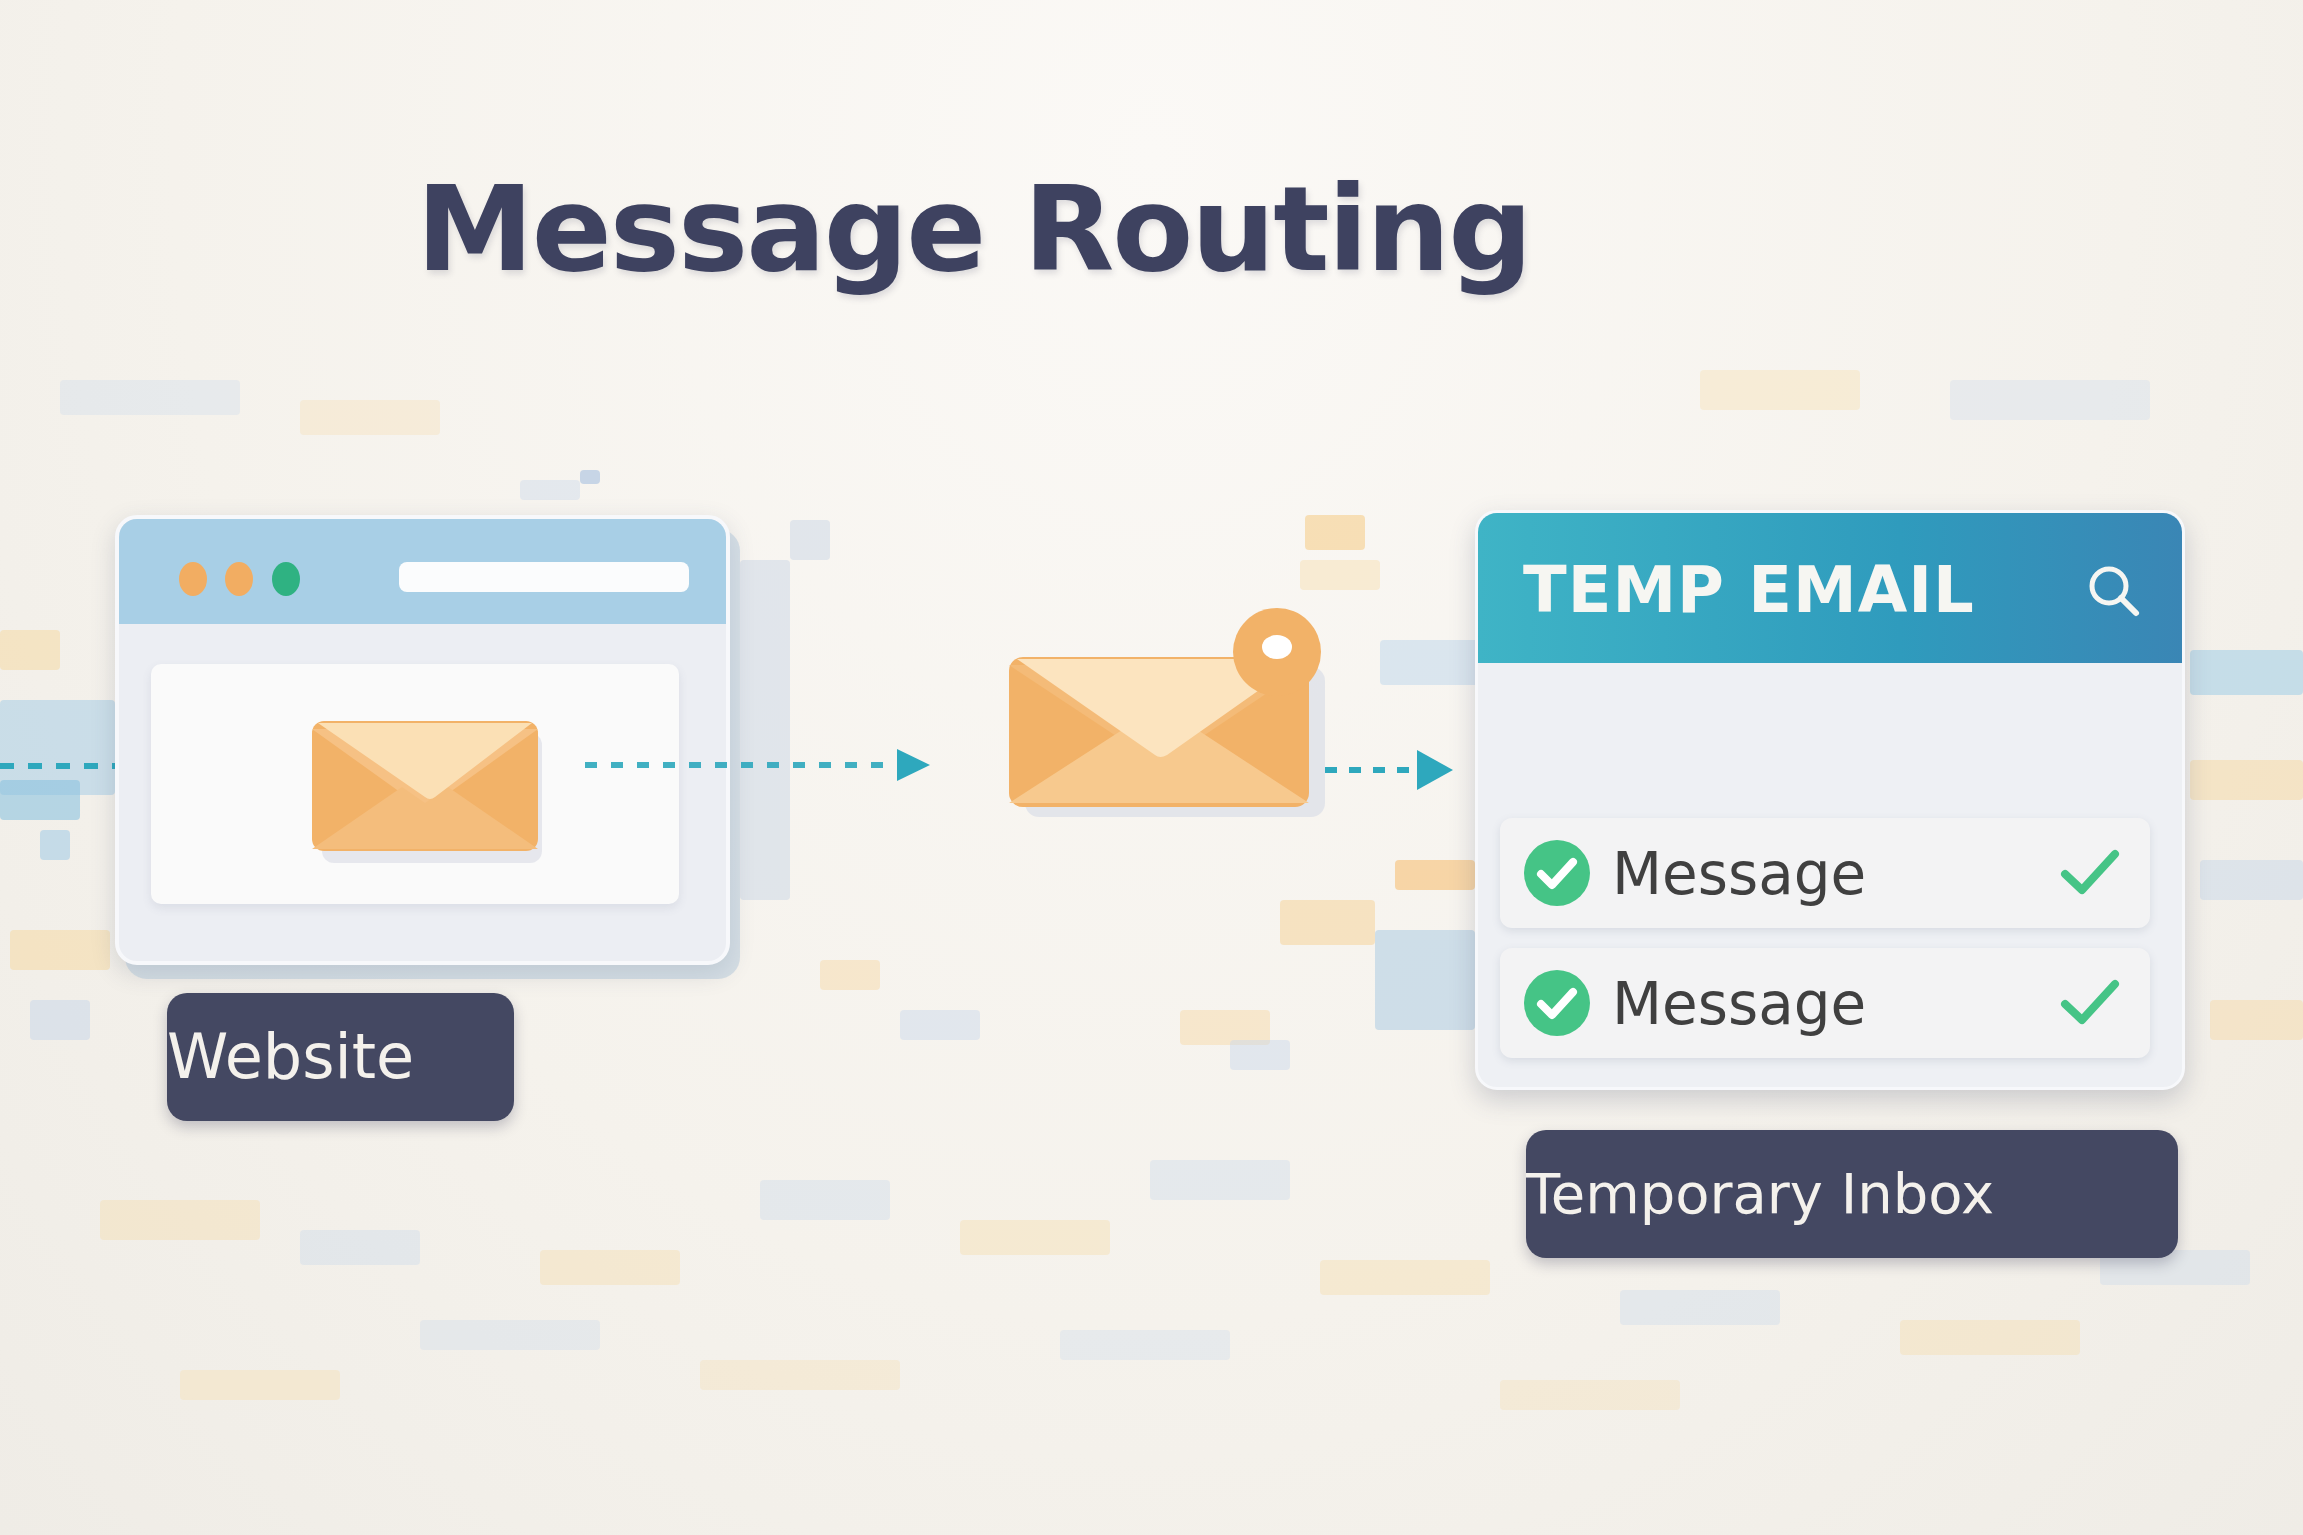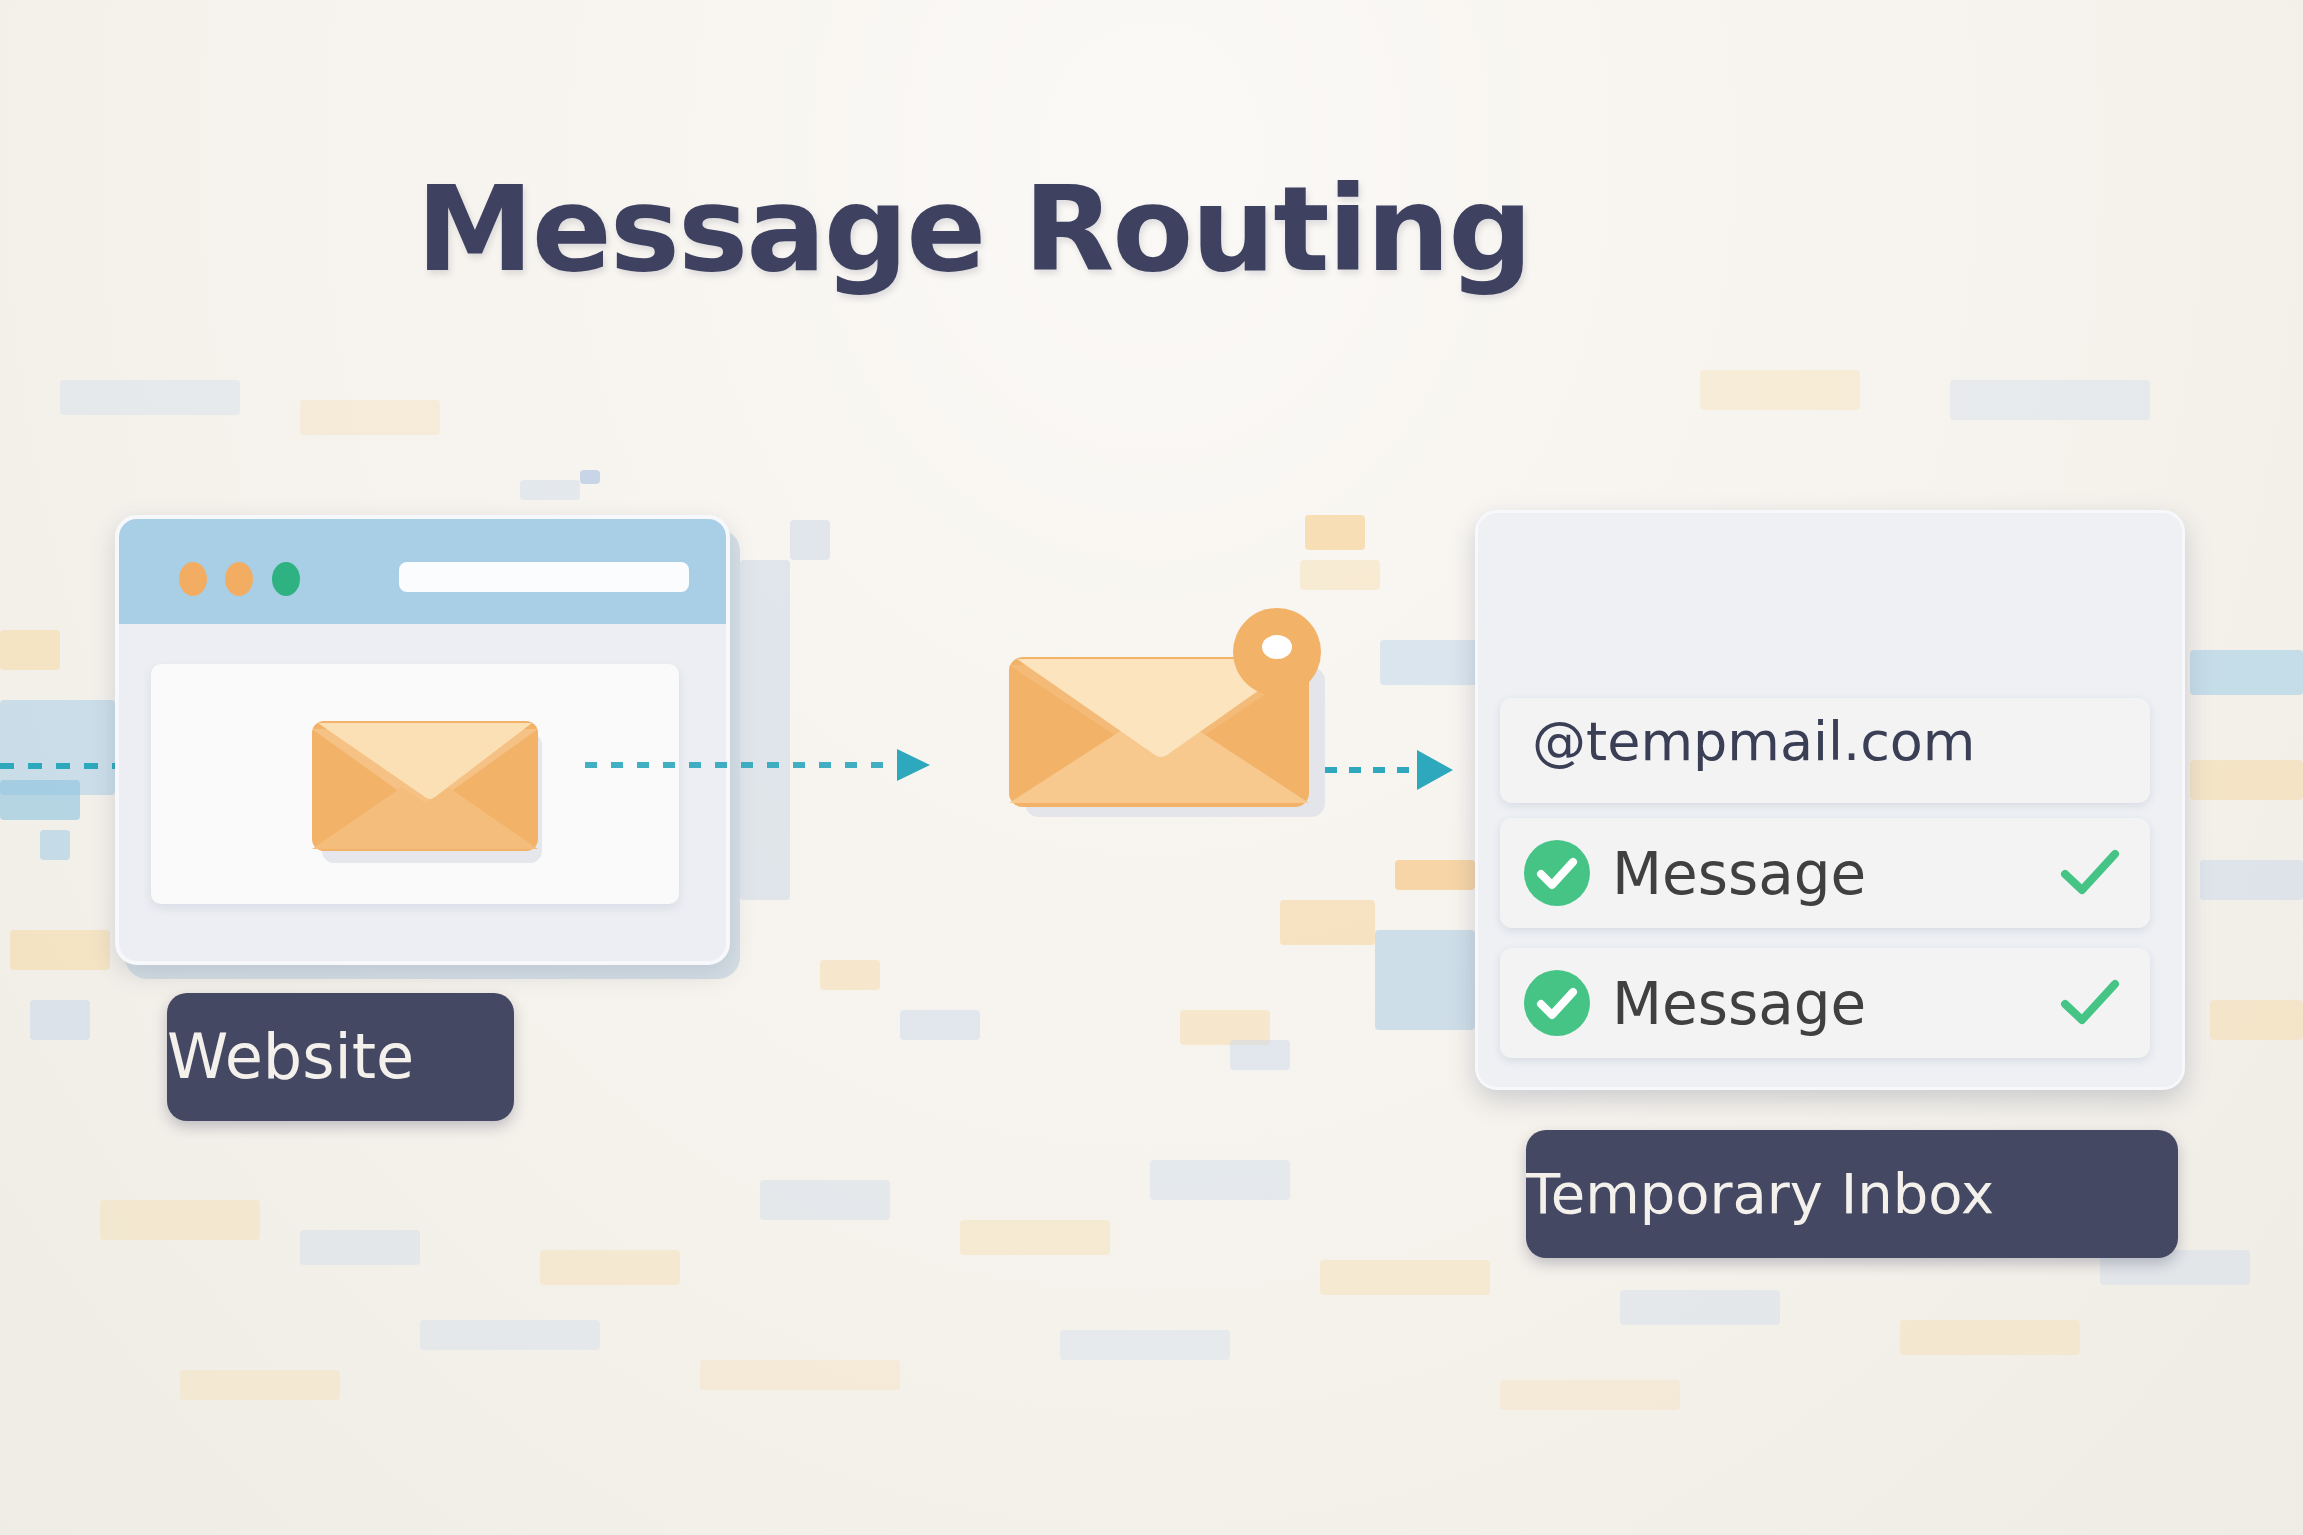--- a/index.html
+++ b/index.html
@@ -162,24 +162,28 @@
 </svg>
 
 <svg style="position:absolute;left:1325px;top:745px" width="130" height="50" viewBox="0 0 130 50">
   <line x1="0" y1="25" x2="95" y2="25" stroke="#2ea8bd" stroke-width="6" stroke-dasharray="12 12"></line>
   <polygon points="92,5 128,25 92,45" fill="#2ea8bd"></polygon>
 </svg>
 
 <div class="label" style="left:167px;top:993px;width:347px;height:128px;line-height:128px;font-size:62px;">Website</div>
 
 <div class="panel">
-
-  <div class="row" style="top:185px;height:105px;">
-    <span class="addr-text">@tempmail.com</span>
-  </div>
+  <div class="panel-head">
+    <div class="panel-title">TEMP EMAIL</div>
+    <svg class="search-btn" viewBox="0 0 60 60">
+      <circle cx="25" cy="25" r="17" fill="none" stroke="#f6f6f2" stroke-width="5"></circle>
+      <line x1="37" y1="37" x2="52" y2="52" stroke="#f6f6f2" stroke-width="6" stroke-linecap="round"></line>
+    </svg>
+  </div>
+
 
   <div class="row" style="top:305px;height:110px;">
     <svg class="check-circle" viewBox="0 0 66 66">
       <circle cx="33" cy="33" r="33" fill="#45c486"></circle>
       <path d="M17 34 L28 45 L49 22" fill="none" stroke="#fff" stroke-width="8" stroke-linecap="round" stroke-linejoin="round"></path>
     </svg>
     <span class="msg-text">Message</span>
     <svg class="tick" viewBox="0 0 60 50">
       <path d="M5 26 L22 42 L55 6" fill="none" stroke="#45c486" stroke-width="8" stroke-linecap="round" stroke-linejoin="round"></path>
     </svg>

